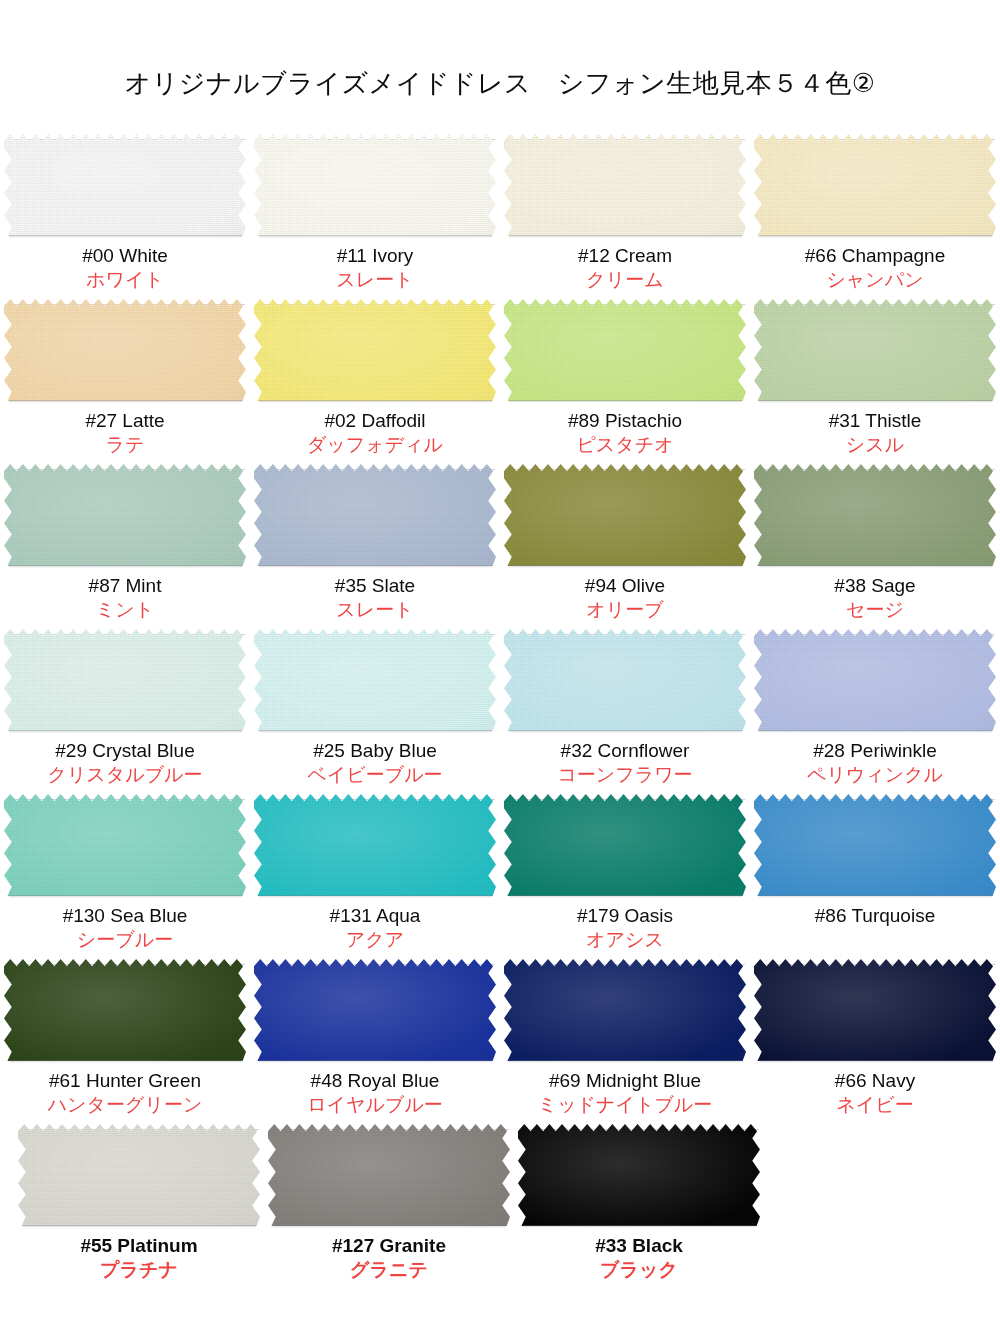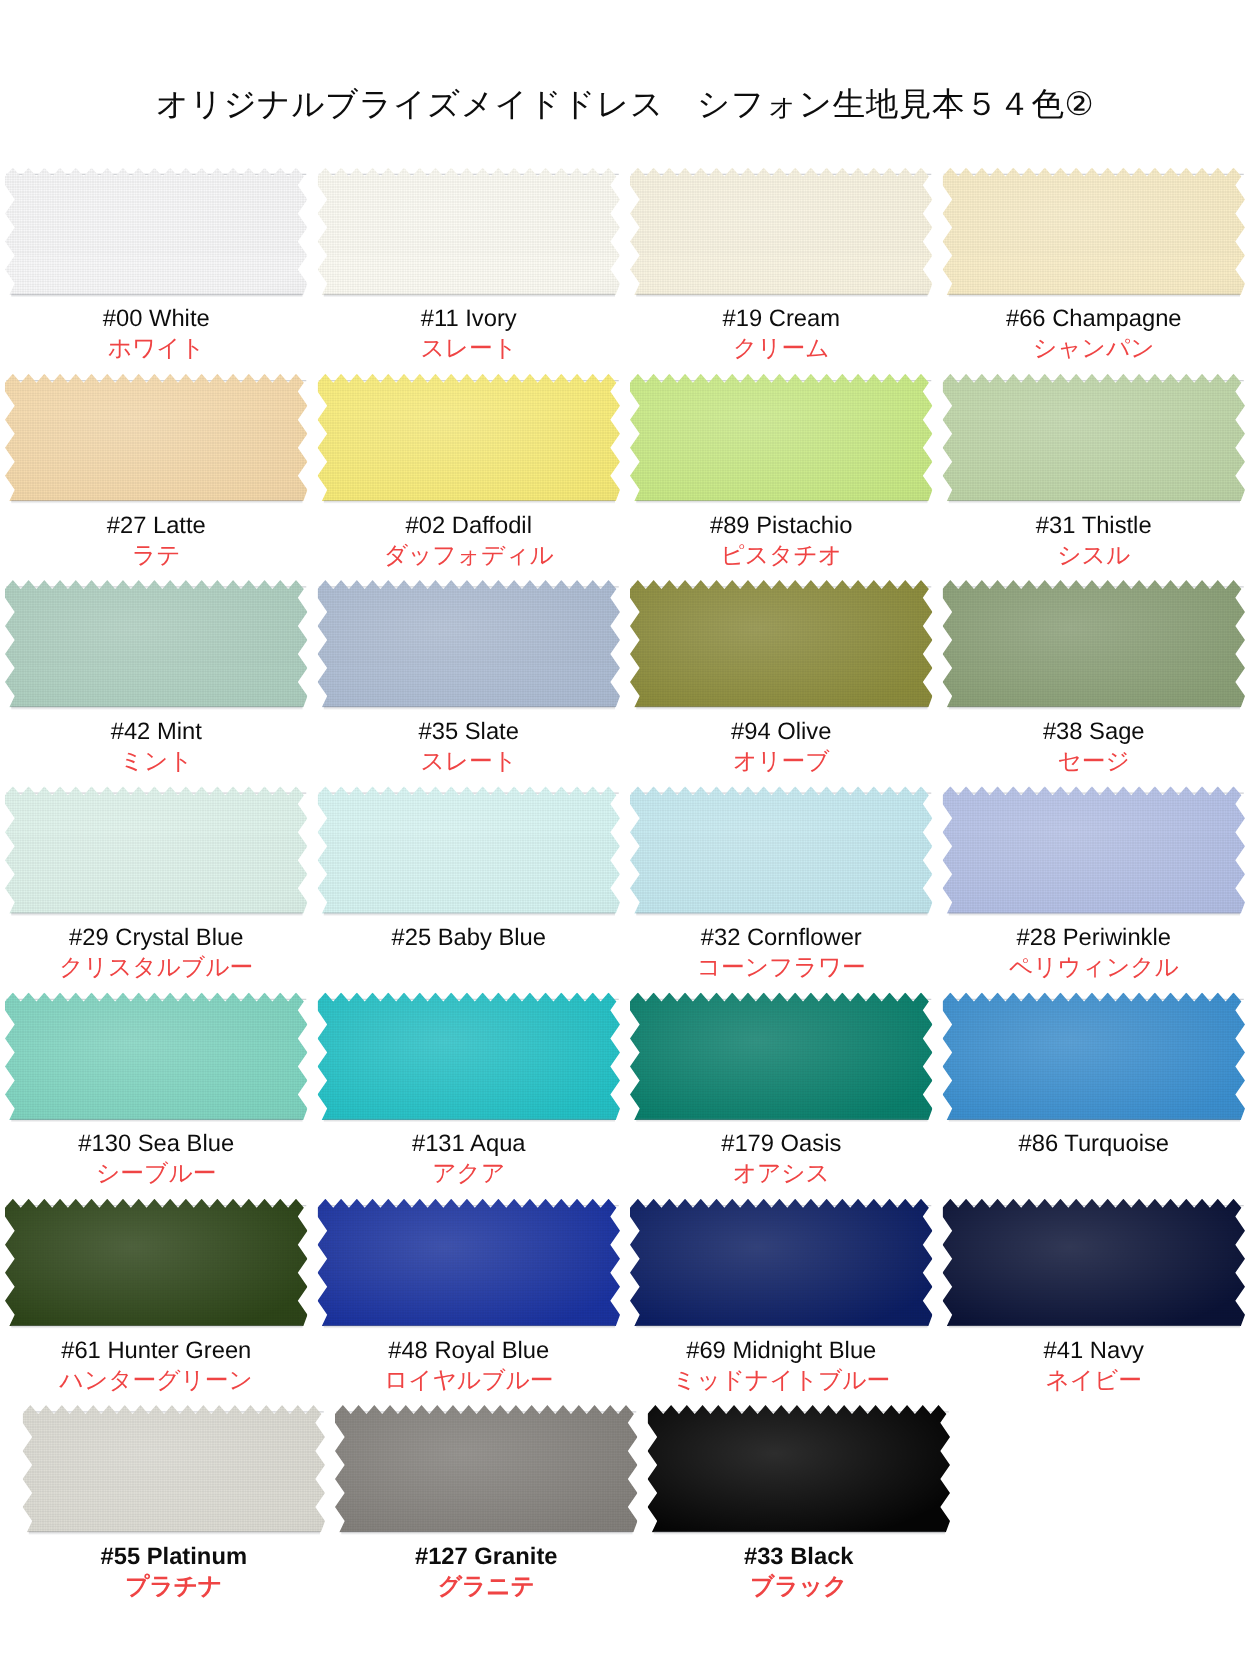--- a/index.html
+++ b/index.html
@@ -207,21 +207,21 @@
             <div class="swatch pale" style="--c: #f8f3e0;">
               <div class="hair"></div>
               <div class="body">
                 <div class="tex"></div>
                 <div class="shade"></div>
               </div>
               <div class="dropshadow"></div>
             </div>
           </div>
           <div class="caption">
-            <div class="en">#19 Cream</div>
+            <div class="en">#12 Cream</div>
             <div class="ja">クリーム</div>
           </div>
         </div>
         <div class="cell">
           <div class="swatch-wrap">
             <div class="swatch pale" style="--c: #f8ecc6;">
               <div class="hair"></div>
               <div class="body">
                 <div class="tex"></div>
                 <div class="shade"></div>
@@ -307,21 +307,21 @@
             <div class="swatch" style="--c: #aecfc0;">
               <div class="hair"></div>
               <div class="body">
                 <div class="tex"></div>
                 <div class="shade"></div>
               </div>
               <div class="dropshadow"></div>
             </div>
           </div>
           <div class="caption">
-            <div class="en">#42 Mint</div>
+            <div class="en">#87 Mint</div>
             <div class="ja">ミント</div>
           </div>
         </div>
         <div class="cell">
           <div class="swatch-wrap">
             <div class="swatch" style="--c: #adbcd3;">
               <div class="hair"></div>
               <div class="body">
                 <div class="tex"></div>
                 <div class="shade"></div>
@@ -390,20 +390,21 @@
               <div class="hair"></div>
               <div class="body">
                 <div class="tex"></div>
                 <div class="shade"></div>
               </div>
               <div class="dropshadow"></div>
             </div>
           </div>
           <div class="caption">
             <div class="en">#25 Baby Blue</div>
+            <div class="ja">ベイビーブルー</div>
           </div>
         </div>
         <div class="cell">
           <div class="swatch-wrap">
             <div class="swatch pale" style="--c: #c3e8ef;">
               <div class="hair"></div>
               <div class="body">
                 <div class="tex"></div>
                 <div class="shade"></div>
               </div>
@@ -551,21 +552,21 @@
             <div class="swatch" style="--c: #0a1236;">
               <div class="hair"></div>
               <div class="body">
                 <div class="tex"></div>
                 <div class="shade"></div>
               </div>
               <div class="dropshadow"></div>
             </div>
           </div>
           <div class="caption">
-            <div class="en">#41 Navy</div>
+            <div class="en">#66 Navy</div>
             <div class="ja">ネイビー</div>
           </div>
         </div>
       </div>
       <div class="row last">
         <div class="cell">
           <div class="swatch-wrap">
             <div class="swatch pale" style="--c: #dbdad2;">
               <div class="hair"></div>
               <div class="body">

